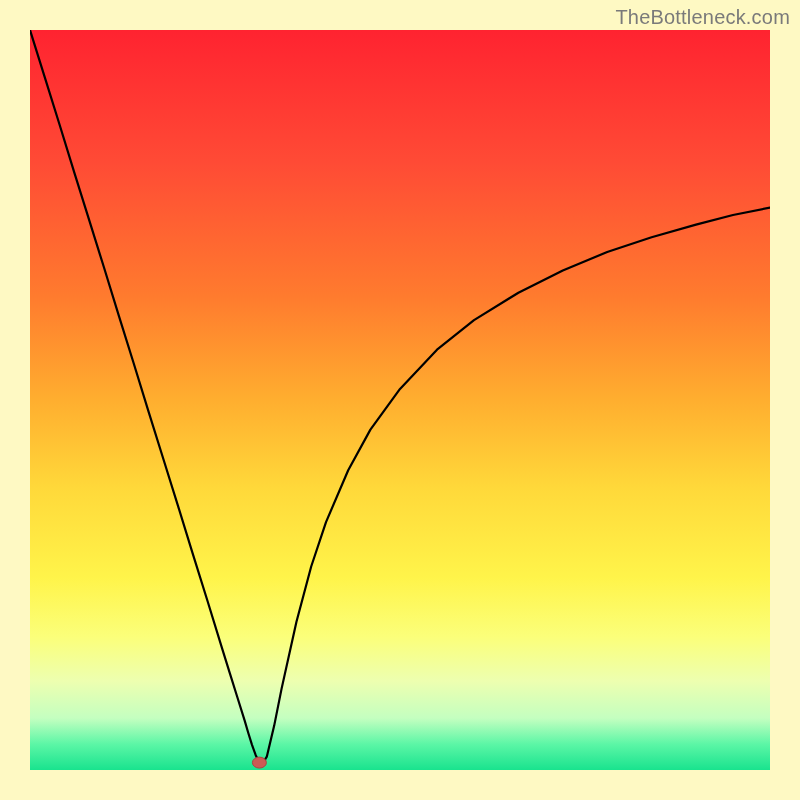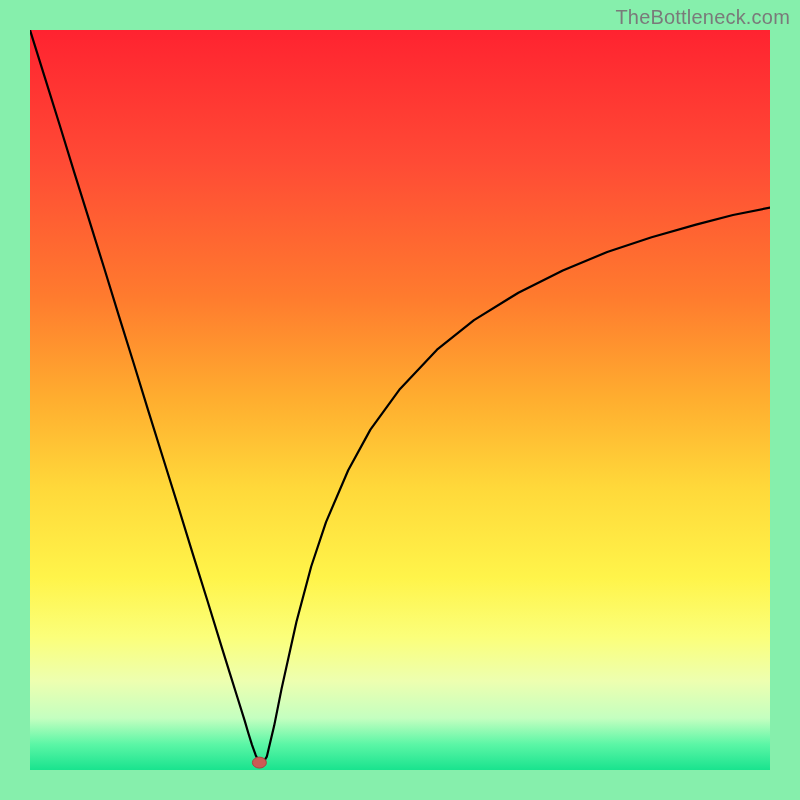--- a/index.html
+++ b/index.html
@@ -10,21 +10,21 @@
     background: #000;
     font-family: Arial, Helvetica, sans-serif;
     overflow: hidden;
   }
   .frame {
     position: absolute;
     left: 0;
     top: 0;
     width: 800px;
     height: 800px;
-    background: #86efac;
+    background: #fef9c3;
   }
   .plot {
     position: absolute;
     left: 30px;
     top: 30px;
     width: 740px;
     height: 740px;
     overflow: hidden;
   }
   .watermark {

